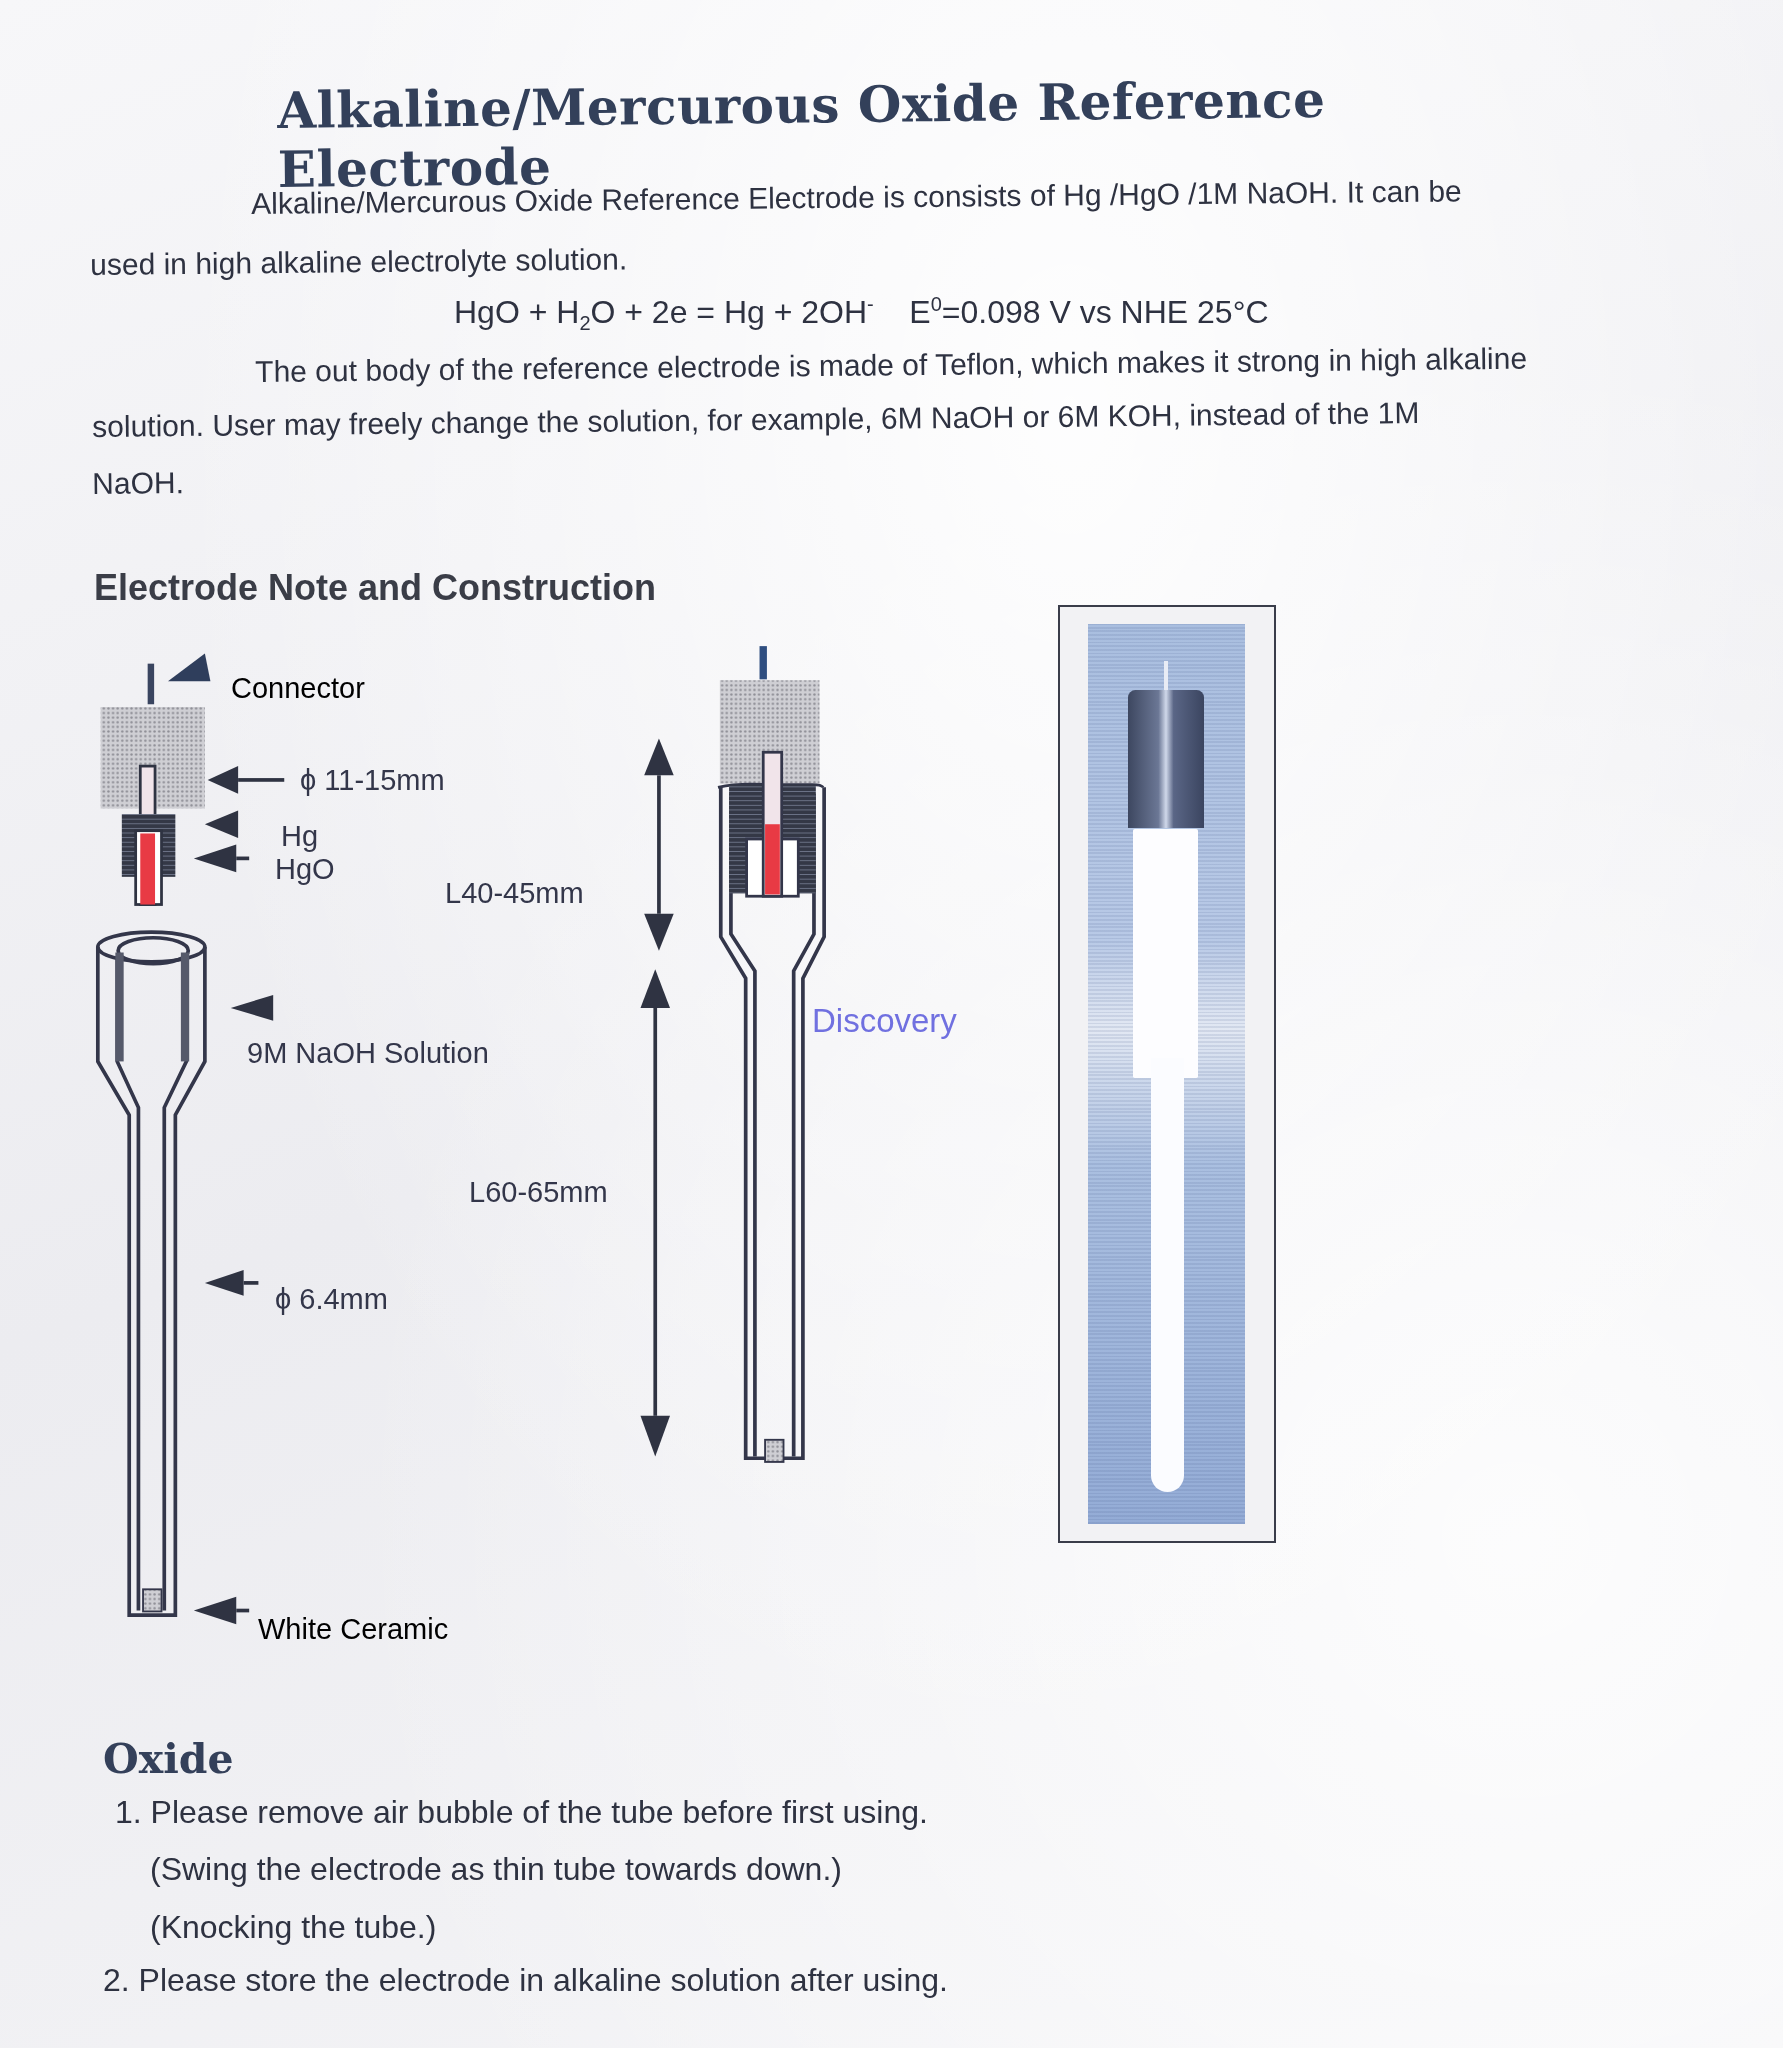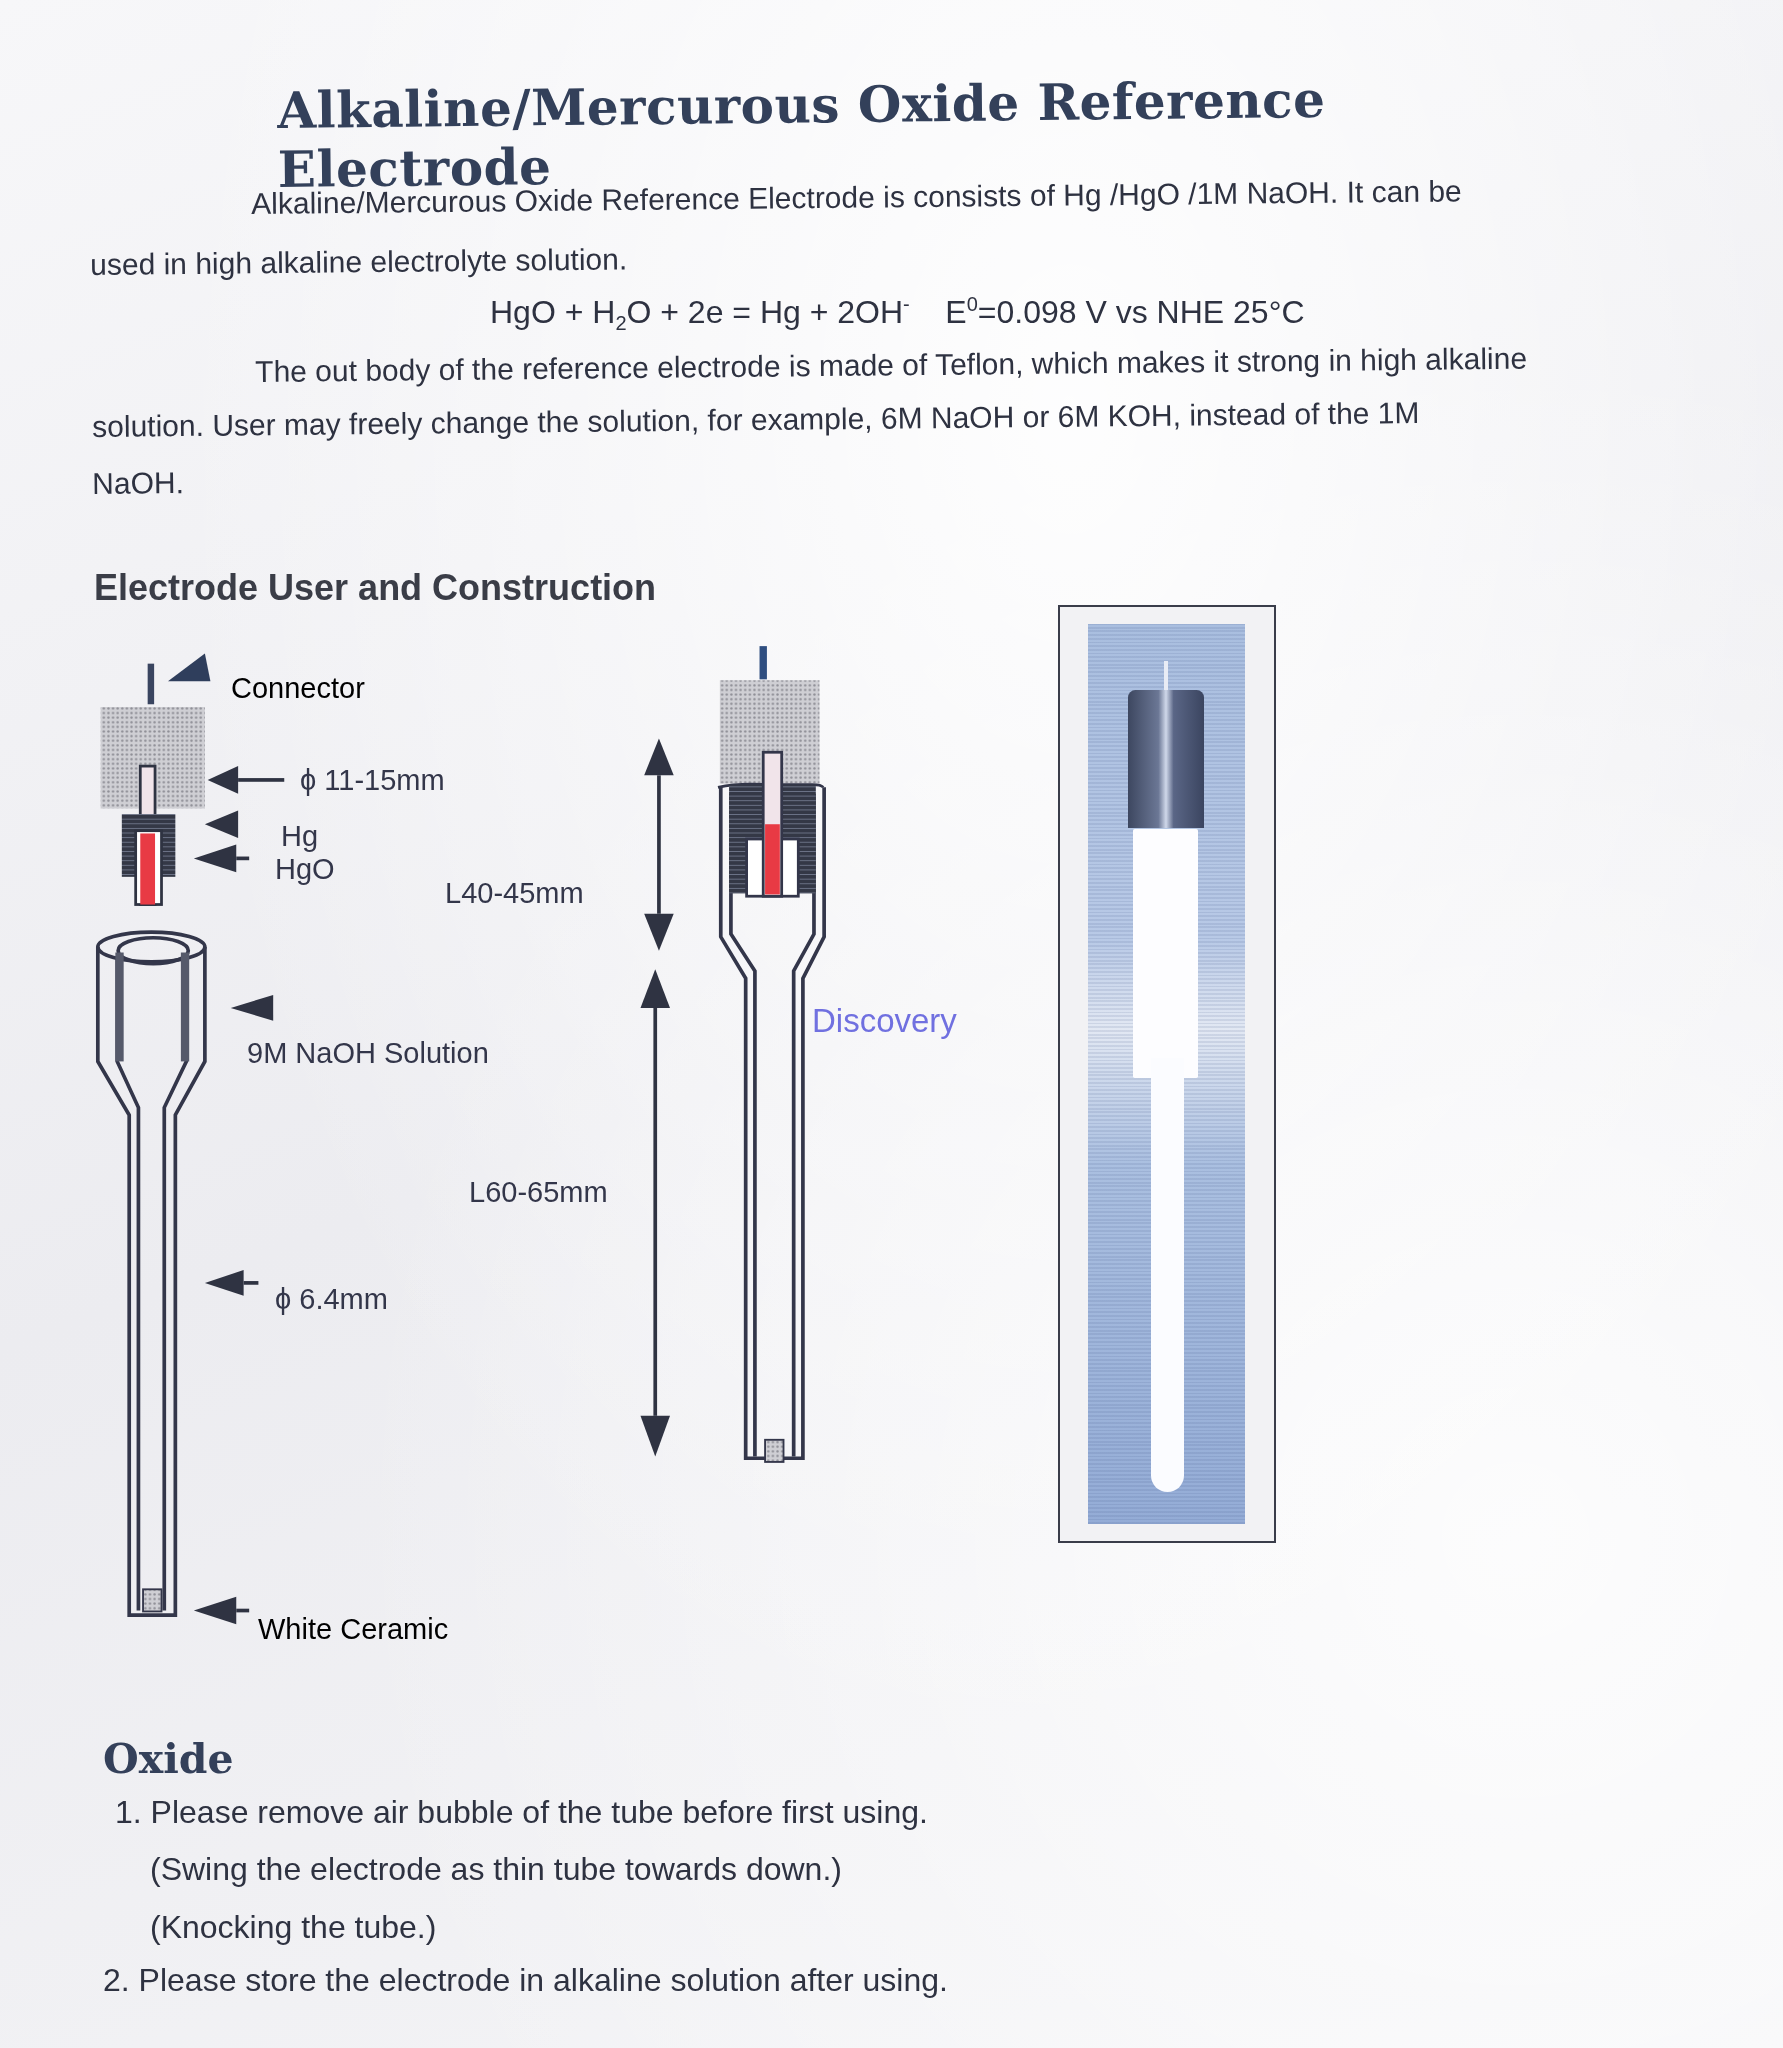--- a/index.html
+++ b/index.html
@@ -65,30 +65,30 @@
   }
 </style>
 </head>
 <body>
 
 <div class="abs title">Alkaline/Mercurous Oxide Reference Electrode</div>
 
 <div class="abs para" style="left:251px;top:183px;">Alkaline/Mercurous Oxide Reference Electrode is consists of Hg /HgO /1M NaOH. It can be</div>
 <div class="abs para" style="left:90px;top:244px;">used in high alkaline electrolyte solution.</div>
 
-<div class="abs eq" style="left:454px;top:293px;margin-left:36px;">
+<div class="abs eq" style="left:454px;top:293px;">
   <span>HgO + H</span><sub>2</sub><span>O + 2e = Hg + 2OH</span><sup>-</sup>
   &nbsp;&nbsp;&nbsp;<span>E</span><sup>0</sup><span>=0.098 V vs NHE 25°C</span>
 </div>
 
 <div class="abs para" style="left:255px;top:351px;">The out body of the reference electrode is made of Teflon, which makes it strong in high alkaline</div>
 <div class="abs para" style="left:92px;top:406px;">solution.  User may freely change the solution, for example, 6M NaOH or 6M KOH, instead of the 1M</div>
 <div class="abs para" style="left:92px;top:463px;">NaOH.</div>
 
-<div class="abs section-title">Electrode User and Construction</div>
+<div class="abs section-title">Electrode Note and Construction</div>
 
 <svg width="1783" height="2049" style="left:0;top:0;pointer-events:none;" viewBox="0 0 1932 2220">
   <defs>
     <pattern id="dots" width="5" height="5" patternUnits="userSpaceOnUse">
       <rect width="5" height="5" fill="#cfcfd4"></rect>
       <circle cx="2.5" cy="2.5" r="1.3" fill="#8e8e96"></circle>
     </pattern>
     <pattern id="hatch" width="6" height="5" patternUnits="userSpaceOnUse">
       <rect width="6" height="5" fill="#343846"></rect>
       <rect y="2" width="6" height="1" fill="#6d7488"></rect>

